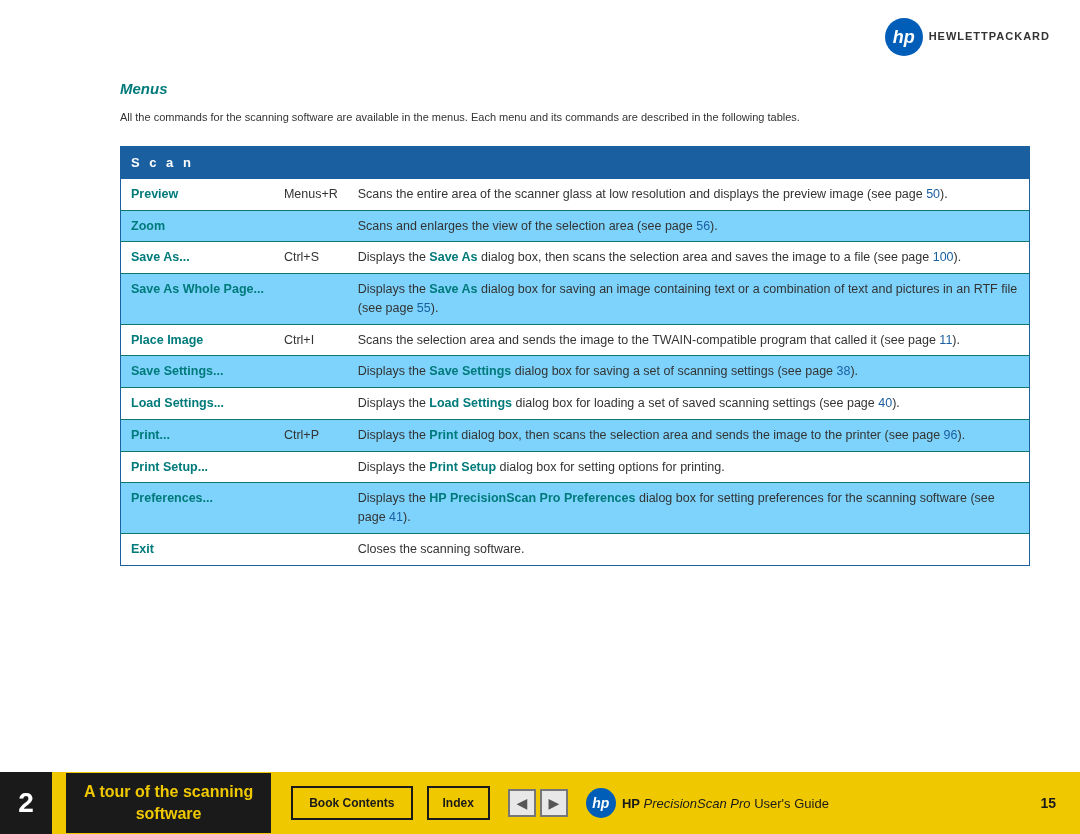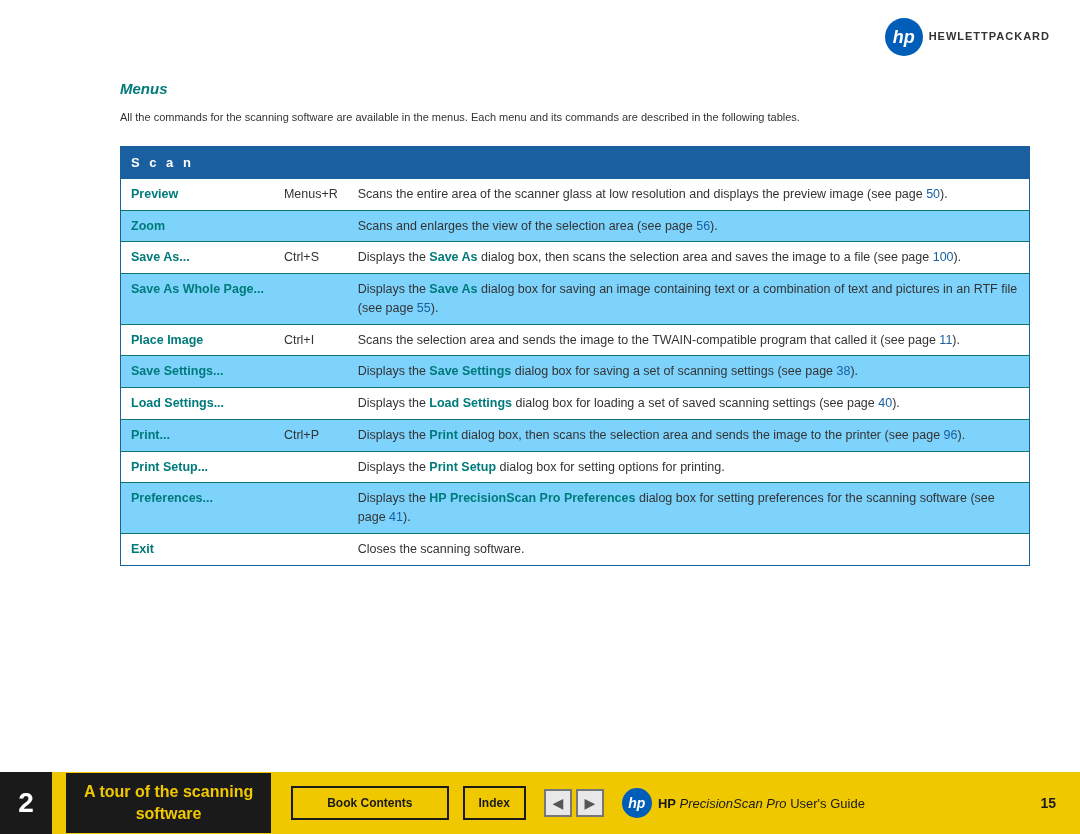--- a/index.html
+++ b/index.html
@@ -181,21 +181,21 @@
       text-align: center;
       line-height: 1.4;
       cursor: pointer;
       min-width: 110px;
     }
 
     .footer-book-btn {
       background: #f0c800;
       border: 2px solid #1a1a1a;
       color: #1a1a1a;
-      padding: 8px 34px;
+      padding: 8px 16px;
       margin-left: 20px;
       font-size: 12px;
       font-weight: bold;
       cursor: pointer;
     }
 
     .footer-index-btn {
       background: #f0c800;
       border: 2px solid #1a1a1a;
       color: #1a1a1a;

